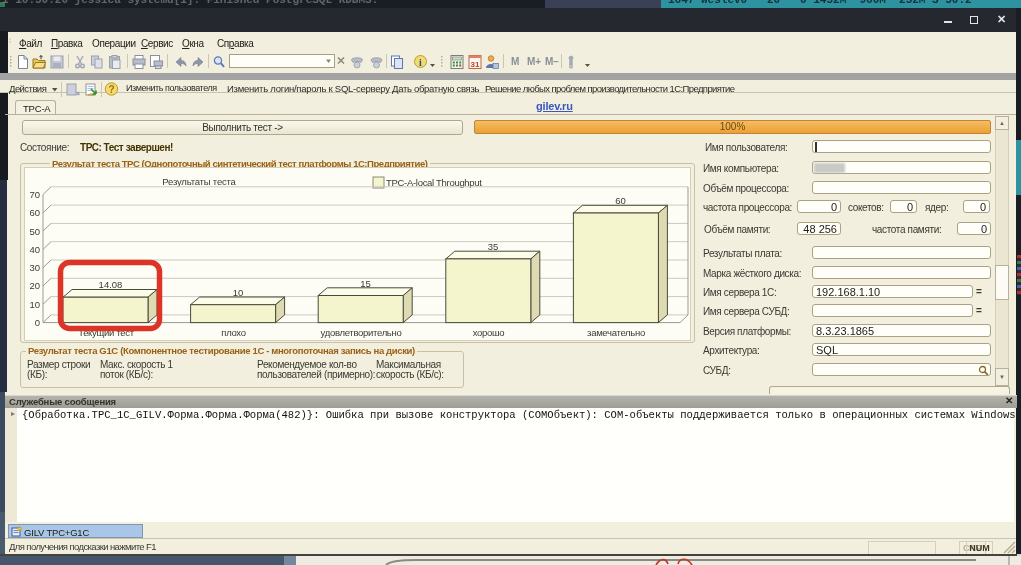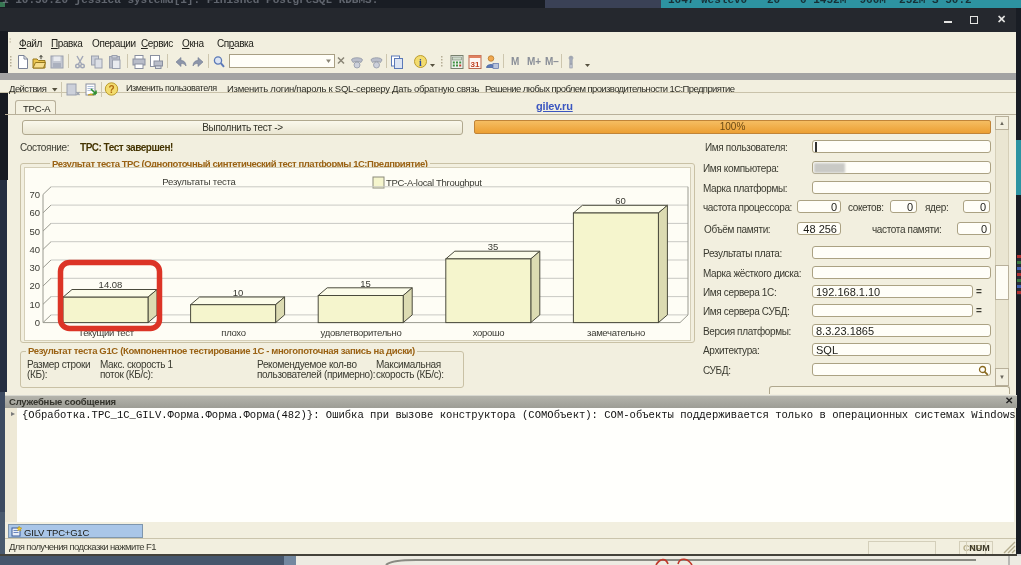--- a/index.html
+++ b/index.html
@@ -306,21 +306,21 @@
 <span class="lbl" style="left:376px;top:359.5px;line-height:10.5px;">Максимальная<br>скорость (КБ/с):</span>
 
 <span class="lbl" style="left:705px;top:141.5px;">Имя пользователя:</span>
 <div class="inp" style="left:812px;top:140px;width:179px;height:13px;">
     <span class="abs" style="left:2px;top:1px;width:1.5px;height:10px;background:#333;"></span>
   </div>
 <span class="lbl" style="left:703px;top:162.5px;">Имя компьютера:</span>
 <div class="inp" style="left:812px;top:161px;width:179px;height:13px;">
     <span class="abs" style="left:1px;top:1px;width:31px;height:10px;background:#c9c9c5;filter:blur(1px);"></span>
   </div>
-<span class="lbl" style="left:703px;top:182.5px;">Марка платформы:</span>
+<span class="lbl" style="left:703px;top:182.5px;">Объём процессора:</span>
 <div class="inp" style="left:812px;top:181px;width:179px;height:13px;"></div>
 <span class="lbl" style="left:703px;top:201.5px;">частота процессора:</span>
 <div class="inp num" style="left:797px;top:200px;width:44px;height:13px;">0</div>
 <span class="lbl" style="left:848px;top:201.5px;">сокетов:</span>
 <div class="inp num" style="left:890px;top:200px;width:27px;height:13px;">0</div>
 <span class="lbl" style="left:925px;top:201.5px;">ядер:</span>
 <div class="inp num" style="left:963px;top:200px;width:27px;height:13px;">0</div>
 <span class="lbl" style="left:704px;top:223.5px;">Объём памяти:</span>
 <div class="inp num" style="left:797px;top:222px;width:44px;height:13px;">48 256</div>
 <span class="lbl" style="left:872px;top:223.5px;">частота памяти:</span>

